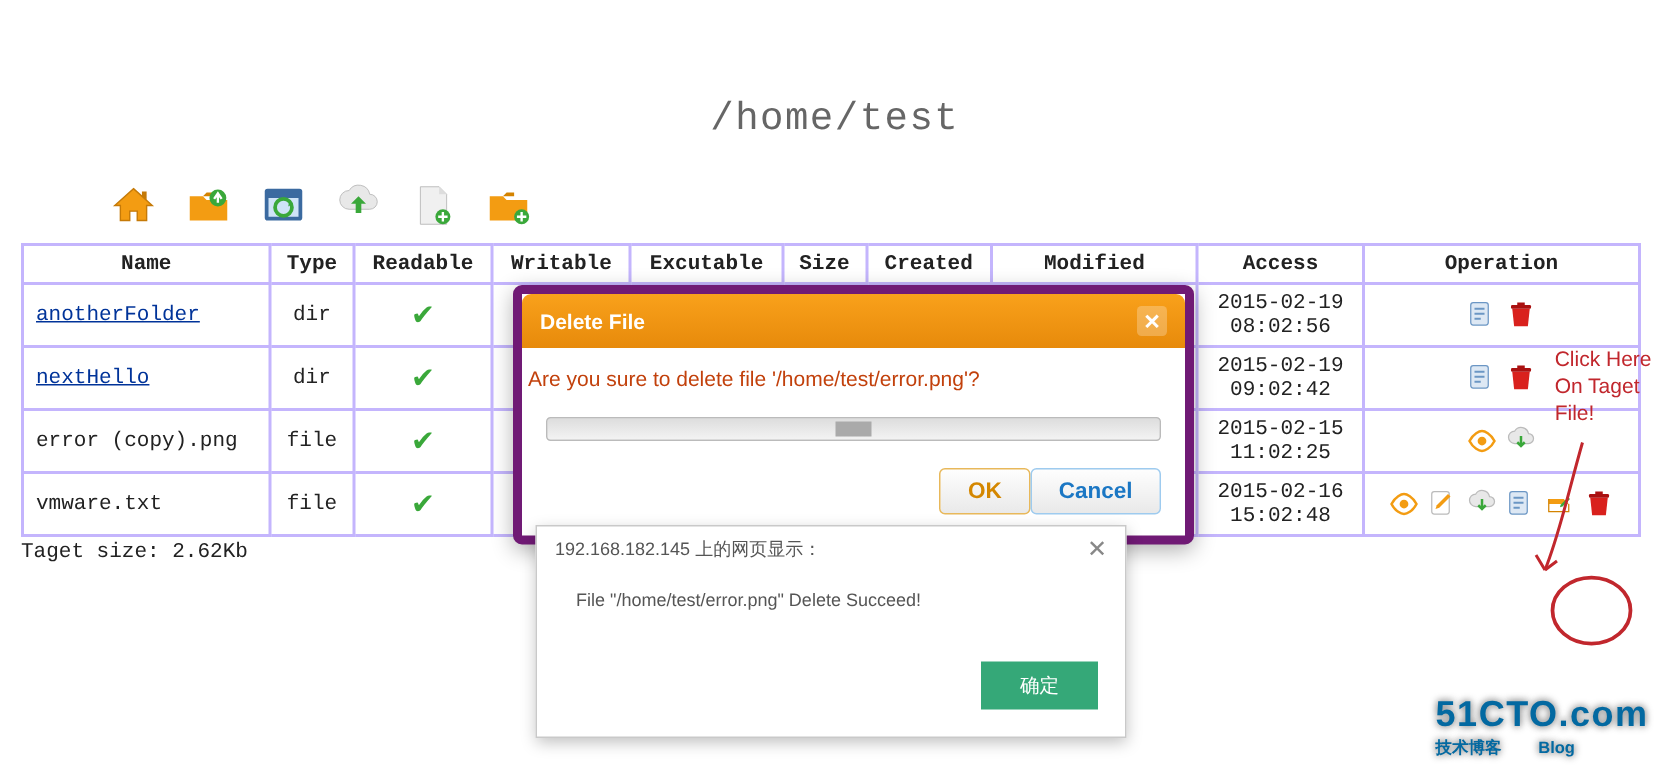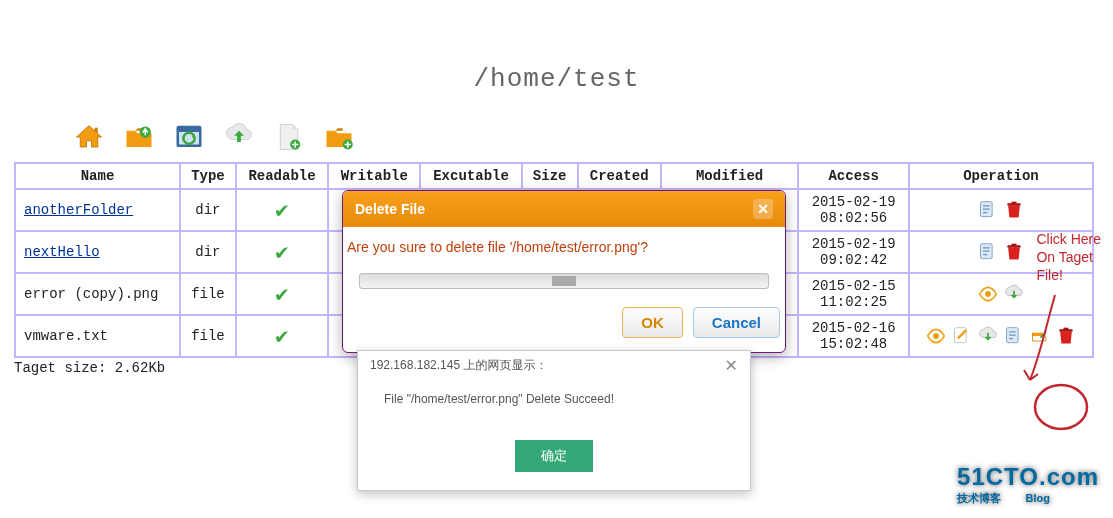--- a/index.html
+++ b/index.html
@@ -13,36 +13,36 @@
   table.ft th{font-weight:bold}
   table.ft td.name{text-align:left}
   table.ft td.name a{color:#003399;text-decoration:underline}
   .check{color:#3aa83a;font-size:22px;font-weight:bold}
   .cross{display:inline-block;width:20px;height:20px;background:#d9211d;border-radius:50%;color:#fff;font-weight:bold;line-height:20px;font-size:14px}
   .op-cell{display:flex;gap:4px;justify-content:center;align-items:center}
   .op-cell .op{width:22px;height:22px;display:flex;align-items:center;justify-content:center}
   .op-cell svg{width:20px;height:20px}
   .total{margin:2px 0 0 14px;font-family:"Courier New",monospace}
   
-  .dlg1{position:absolute;left:342px;top:190px;width:442px;background:#fff;border:1px solid #701a75;border-radius:6px;box-shadow:0 4px 14px rgba(0,0,0,.3);font-family:Arial,sans-serif}
+  .dlg1{position:absolute;left:342px;top:190px;width:442px;background:#fff;border:6px solid #701a75;border-radius:6px;box-shadow:0 4px 14px rgba(0,0,0,.3);font-family:Arial,sans-serif}
   .dlg1 .hdr{background:linear-gradient(#f9a11b,#e78a0b);color:#fff;height:36px;line-height:36px;padding:0 12px;border-radius:6px 6px 0 0;font-weight:bold;display:flex;justify-content:space-between;align-items:center}
   .dlg1 .hdr .x{width:20px;height:20px;background:rgba(255,255,255,.25);border-radius:3px;display:flex;align-items:center;justify-content:center;color:#fff;font-weight:bold}
   .dlg1 .body{padding:12px 4px;color:#c2410c;font-size:14px}
   .dlg1 .prog{height:14px;background:linear-gradient(#ddd,#f3f3f3);border:1px solid #bbb;border-radius:3px;margin:6px 16px 10px;position:relative}
   .dlg1 .prog:after{content:"";position:absolute;left:50%;top:2px;bottom:2px;width:24px;margin-left:-12px;background:#aaa}
-  .dlg1 .btns{display:flex;gap:10px;justify-content:flex-end;padding:8px 5px 14px}
+  .dlg1 .btns{display:flex;justify-content:flex-end;padding:8px 16px 14px}
   .dlg1 .btns button{border:1px solid #ccc;border-radius:4px;padding:6px 18px;font-size:15px;font-weight:bold;background:linear-gradient(#fefefe,#e9e9e9);cursor:pointer}
   .dlg1 .btns .ok{color:#d48700;border-color:#e8b85a}
   .dlg1 .btns .cancel{color:#1b77c4;border-color:#9ecbef}
   
   .dlg2{position:absolute;left:357px;top:350px;width:392px;background:#fff;border:1px solid #c9c9c9;box-shadow:0 3px 10px rgba(0,0,0,.25);font-family:"Microsoft YaHei",Arial,sans-serif;font-size:12px;color:#555}
   .dlg2 .hd{padding:5px 12px;display:flex;justify-content:space-between;align-items:center}
   .dlg2 .hd .x2{color:#888;font-size:16px}
   .dlg2 .bd{padding:12px 26px 24px;color:#555}
-  .dlg2 .ft{display:flex;justify-content:center;padding:10px 18px 18px}
+  .dlg2 .ft{display:flex;justify-content:flex-end;padding:10px 18px 18px}
   .dlg2 .ft button{background:#35a878;border:none;color:#fff;padding:7px 26px;font-size:13px;cursor:pointer}
   
   .anno{position:absolute;right:12px;top:230px;color:#c1272d;font-family:Arial,sans-serif;font-size:14px;line-height:18px}
   .arrow{position:absolute;right:38px;top:290px}
   .circle{position:absolute;right:22px;top:380px}
   
   .wmark{position:absolute;right:14px;bottom:12px;color:#0369a1;text-shadow:0 0 4px #999,0 0 6px #999;font-family:Arial,sans-serif;text-align:left}
   .wmark .big{font-size:24px;font-weight:900;letter-spacing:1px}
   .wmark .sm{font-size:11px;font-weight:bold}
 </style>

